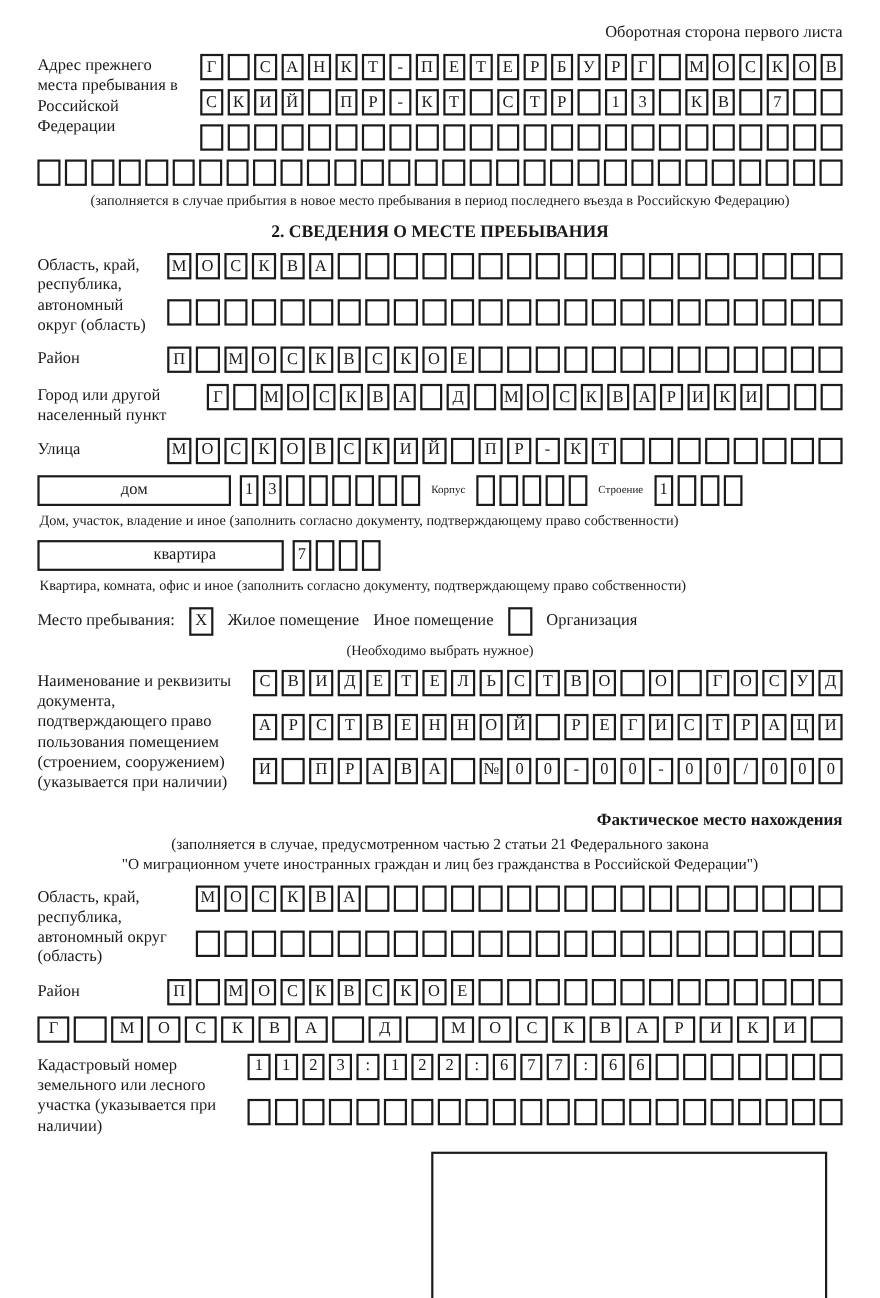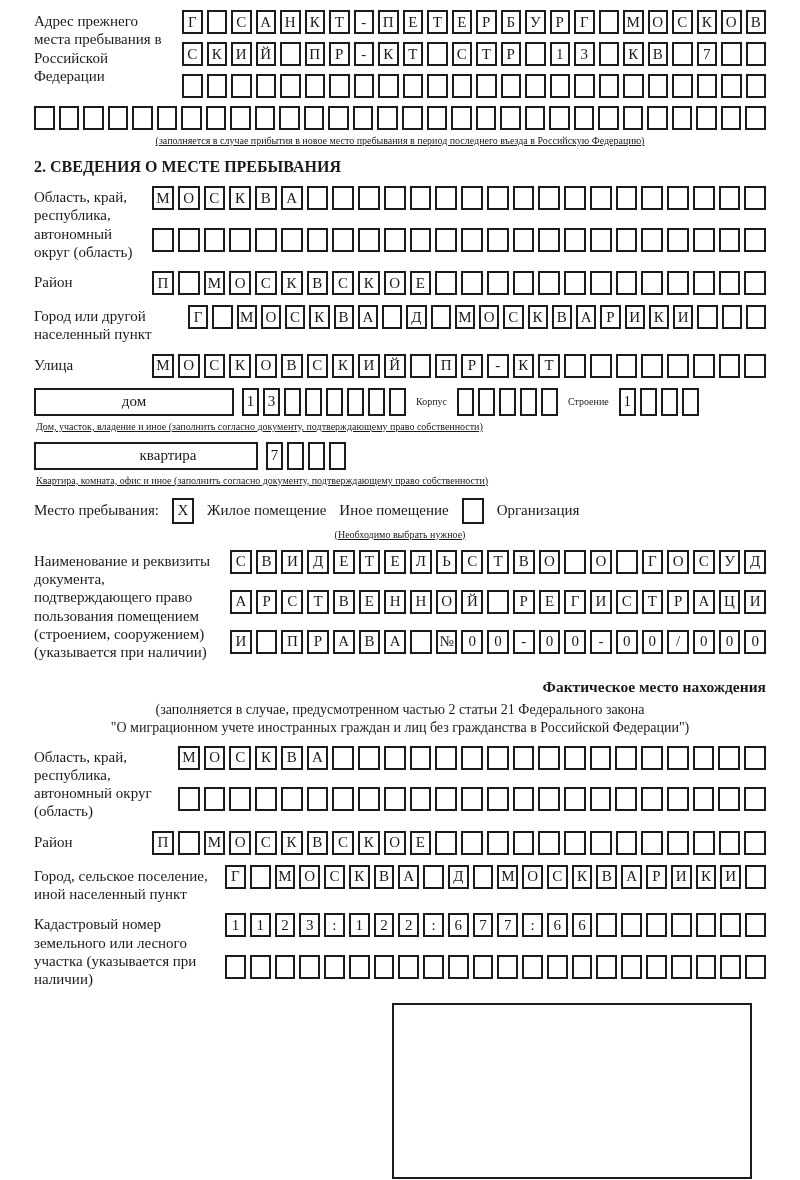--- a/index.html
+++ b/index.html
@@ -24,33 +24,33 @@
     flex:1; min-width:0; height:24px;
     border:2px solid #1b1b1b;
     display:flex; align-items:center; justify-content:center;
     font-size:15px; line-height:1;
   }
   .cellrow.fixed { flex:none; }
   .cellrow.fixed .cell { flex:none; width:17px; }
 
   .fullrow { margin-top:8px; }
 
-  .note { font-size:10px; text-align:center; margin-top:5px;text-decoration:underline; }
+  .note { font-size:13px; text-align:center; margin-top:5px; }
   .note.left { text-align:left; margin-left:2px; }
 
-  h2 { font-size:16px; margin:12px 0 2px 0; }
+  h2 { font-size:16px; text-align:center; margin:12px 0 2px 0; }
   h3 { font-size:15.5px; text-align:right; margin:16px 0 6px 0; }
 
   .inline-row { display:flex; align-items:stretch; gap:8px; margin-top:10px; }
   .labelbox {
     border:2px solid #1b1b1b; height:28px;
     display:flex; align-items:center; justify-content:center;
     font-size:15px; flex:none;
   }
-  .lb-dom { width:200px; }
+  .lb-dom { width:176px; }
   .lb-kv  { width:224px;padding-left:44px; }
   .inline-row .cellrow { align-items:stretch; }
   .inline-row .cell { height:28px; }
   .inline-label { font-size:10px; align-self:center; flex:none; padding:0 2px; }
 
   .mesto-row { display:flex; align-items:center; gap:13px; margin-top:12px; font-size:15px; }
   .chk {
     width:22px; height:26px; border:2px solid #1b1b1b; flex:none;
     display:flex; align-items:center; justify-content:center; font-size:15px;
   }
@@ -61,20 +61,21 @@
     margin:14px 0 0 358px; width:360px; height:176px;
     border:2px solid #1b1b1b;
   }
   .fnote { font-size:14px; text-align:center; margin:2px 0; }
 </style>
 </head>
 <body>
 
 <div class="page">
 
+  <div class="corner">Оборотная сторона первого листа</div>
 
   <div class="block">
     <div class="label w140">Адрес прежнего места пребывания в Российской Федерации</div>
     <div class="rows">
       <div class="cellrow">
           <div class="cell">Г</div>
           <div class="cell"></div>
           <div class="cell">С</div>
           <div class="cell">А</div>
           <div class="cell">Н</div>
@@ -560,21 +561,20 @@
           <div class="cell"></div>
           <div class="cell"></div>
           <div class="cell"></div>
           <div class="cell"></div>
           <div class="cell"></div>
         </div>
       </div>
   </div>
 
   <div class="block">
-    <div class="label w183">Город, сельское поселение, иной населенный пункт</div>
     <div class="rows">
         <div class="cellrow">
           <div class="cell">Г</div>
           <div class="cell"></div>
           <div class="cell">М</div>
           <div class="cell">О</div>
           <div class="cell">С</div>
           <div class="cell">К</div>
           <div class="cell">В</div>
           <div class="cell">А</div>

